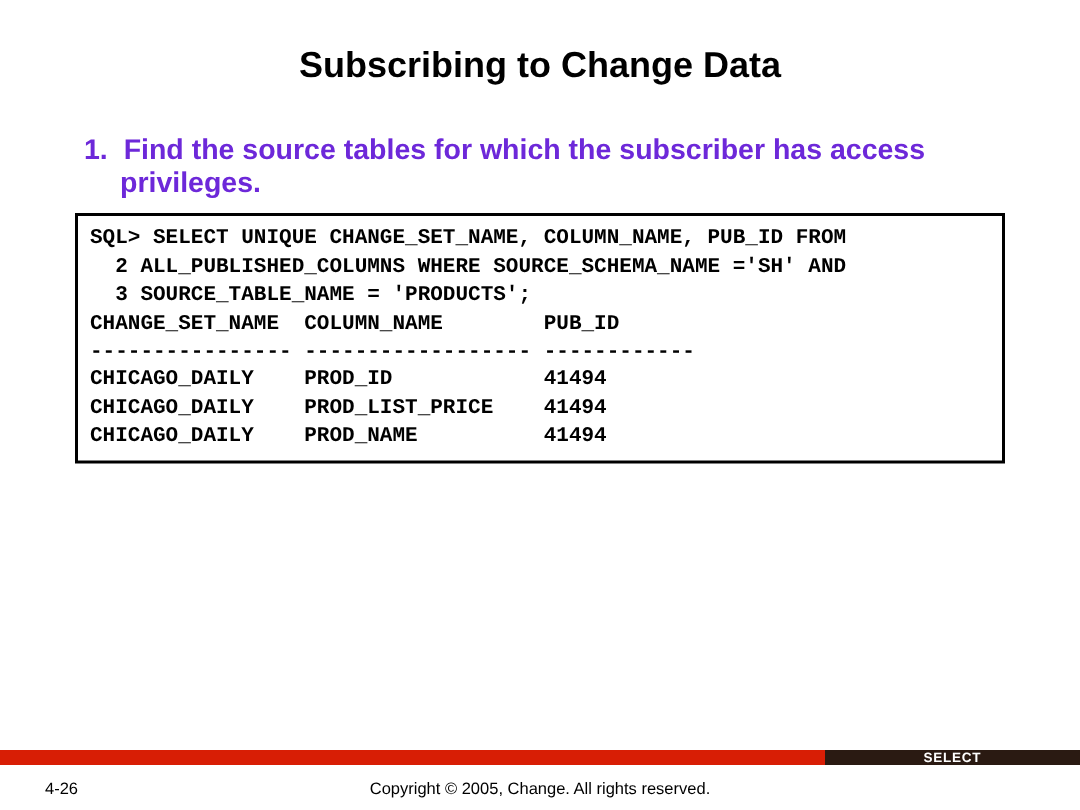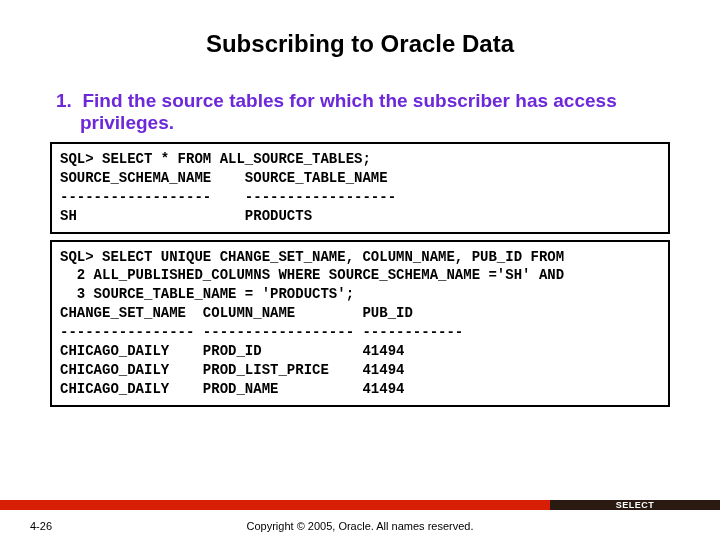--- a/index.html
+++ b/index.html
@@ -75,33 +75,29 @@
     align-items: center;
   }
   .slide-num { padding-left: 30px; width: 100px; }
   .copyright { flex: 1; text-align: center; }
 </style>
 </head>
 <body>
 
 <div class="slide">
 
-  <div class="title">Subscribing to Oracle Data</div>
+  <div class="title">Subscribing to Change Data</div>
 
   <div class="content">
 
     <div class="numbered-item">
       <span>1.</span>&nbsp;
       <span>Find the source tables for which the subscriber has access privileges.</span>
     </div>
 
-    <div class="code-block">SQL&gt; SELECT * FROM ALL_SOURCE_TABLES;
-SOURCE_SCHEMA_NAME    SOURCE_TABLE_NAME
-------------------    ------------------
-SH                    PRODUCTS</div>
 
 
     <div class="code-block">SQL&gt; SELECT UNIQUE CHANGE_SET_NAME, COLUMN_NAME, PUB_ID FROM
   2 ALL_PUBLISHED_COLUMNS WHERE SOURCE_SCHEMA_NAME ='SH' AND
   3 SOURCE_TABLE_NAME = 'PRODUCTS';
 CHANGE_SET_NAME  COLUMN_NAME        PUB_ID
 ---------------- ------------------ ------------
 CHICAGO_DAILY    PROD_ID            41494
 CHICAGO_DAILY    PROD_LIST_PRICE    41494
 CHICAGO_DAILY    PROD_NAME          41494</div>
@@ -110,17 +106,17 @@
 
   <div class="color-strip">
     <div class="strip-red"></div>
     <div class="strip-dark">
       <span class="oracle-logo">SELECT</span>
     </div>
   </div>
 
   <div class="footer">
     <div class="slide-num">4-26</div>
-    <div class="copyright">Copyright © 2005, Oracle.  All names reserved.</div>
+    <div class="copyright">Copyright © 2005, Change.  All rights reserved.</div>
     <div style="width:100px"></div>
   </div>
 
 </div>
 
 </body></html>

